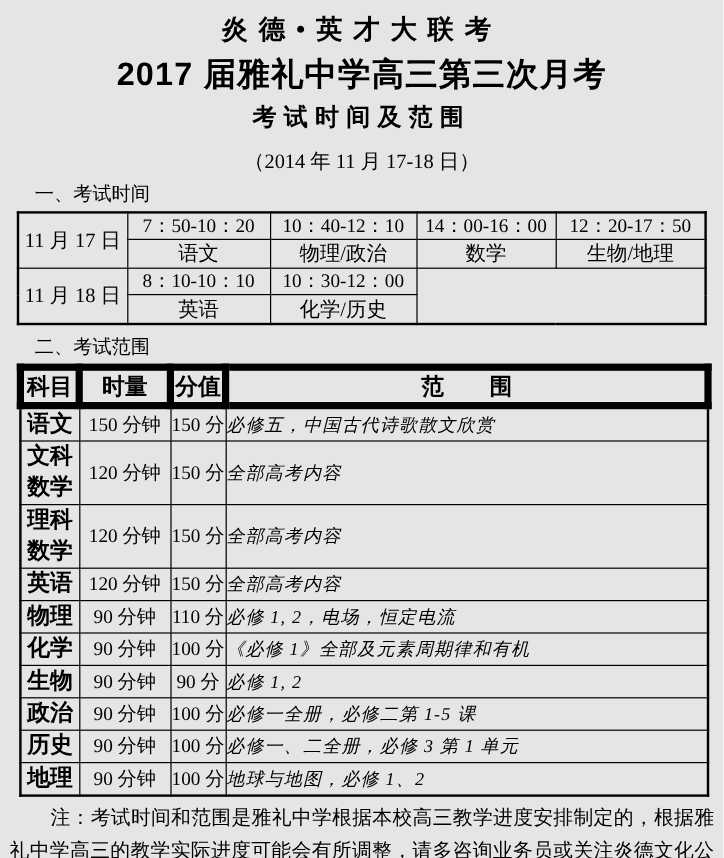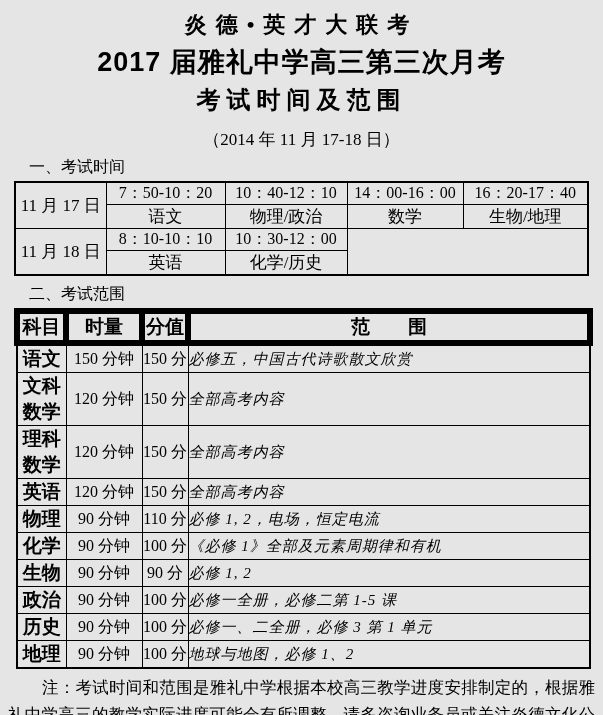--- a/index.html
+++ b/index.html
@@ -26,21 +26,21 @@
     font-family: "Liberation Serif", serif;
   }
   .title {
     font-size: 27px;
     font-weight: bold;
     letter-spacing: 1px;
     margin: 4px 0 4px 0;
     font-family: "Liberation Sans", sans-serif;
   }
   .subtitle {
-    font-size: 24px;
+    font-size: 20px;
     font-weight: 600;
     letter-spacing: 6px;
     margin: 4px 0 2px 0;
   }
   .daterange {
     font-size: 17px;
     margin: 12px 0 6px 0;
   }
   .section-label {
     font-family: "Liberation Sans", sans-serif;
@@ -134,21 +134,21 @@
         <col style="width:122px">
         <col style="width:116px">
         <col style="width:125px">
     </colgroup>
     <tbody>
       <tr>
         <td rowspan="2" class="date-cell">11 月 17 日</td>
         <td class="time-cell">7：50-10：20</td>
         <td class="time-cell">10：40-12：10</td>
         <td class="time-cell">14：00-16：00</td>
-        <td class="time-cell">16：20-17：40</td>
+        <td class="time-cell">12：20-17：50</td>
       </tr>
       <tr>
         <td class="subject-cell">语文</td>
         <td class="subject-cell">物理/政治</td>
         <td class="subject-cell">数学</td>
         <td class="subject-cell">生物/地理</td>
       </tr>
       <tr>
         <td rowspan="2" class="date-cell">11 月 18 日</td>
         <td class="time-cell">8：10-10：10</td>

